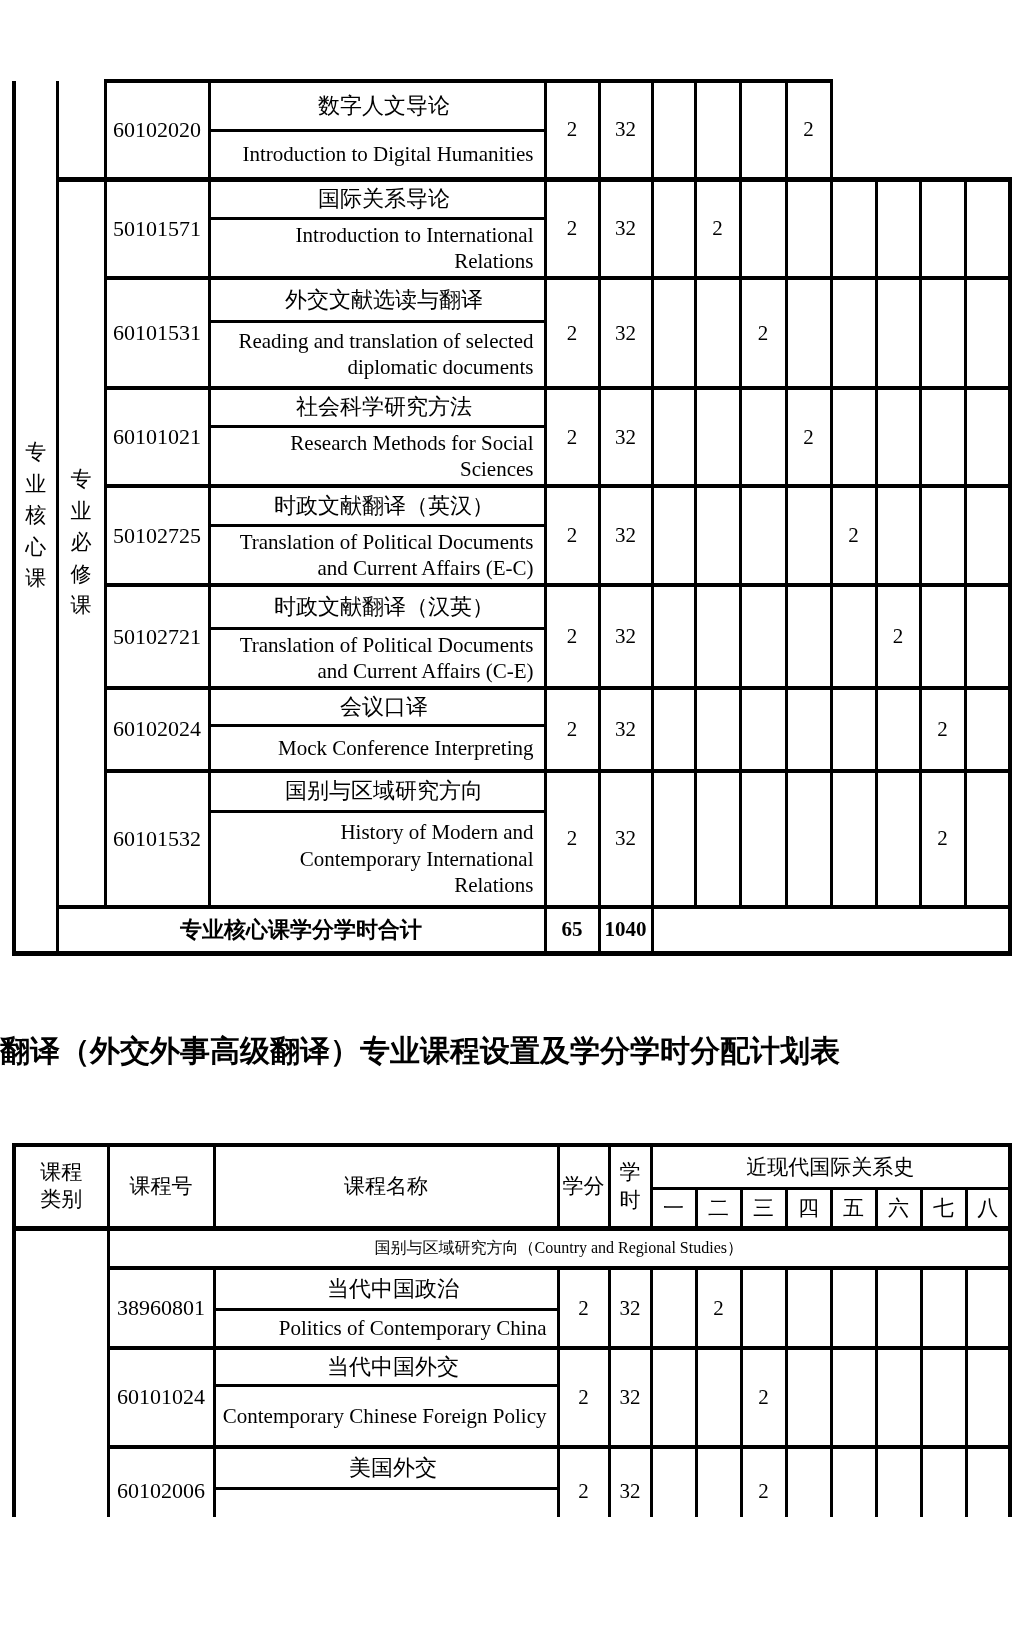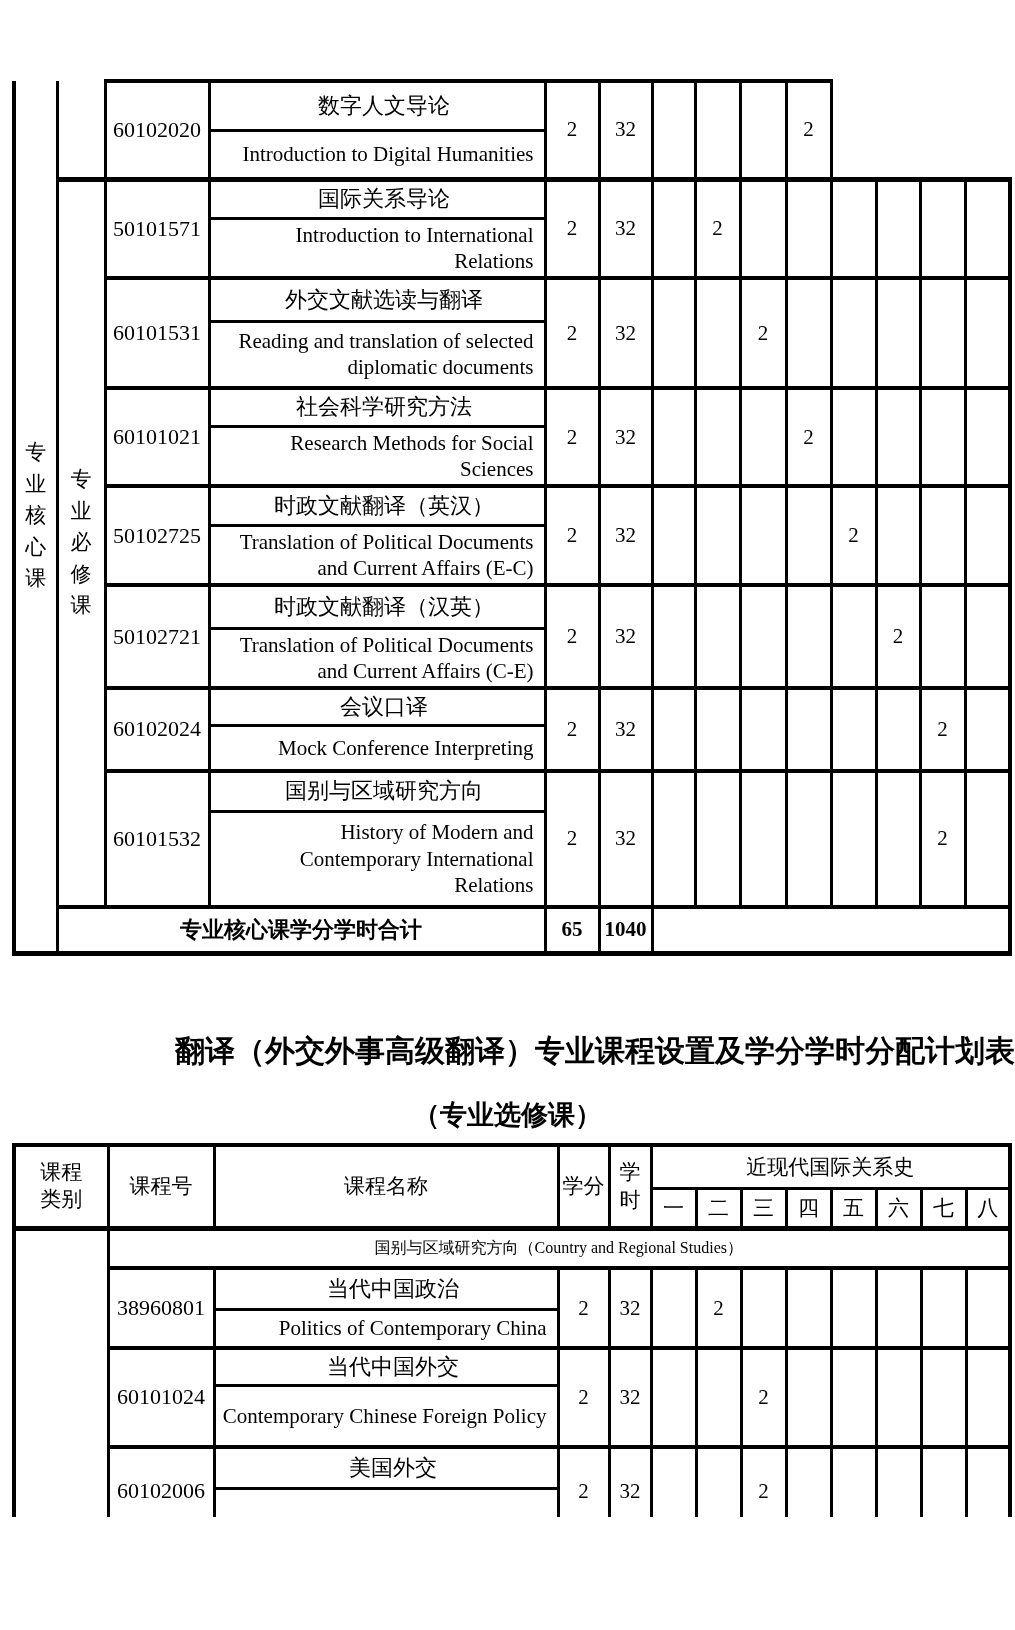--- a/index.html
+++ b/index.html
@@ -26,21 +26,21 @@
   .bt5 { border-top-width: 5px; }
   .bb5 { border-bottom-width: 5px; }
   .bl4 { border-left-width: 4px; }
   .br4 { border-right-width: 4px; }
   .btn { border-top-style: none; }
   .voidcell { border: none; border-left: 3px solid #000; background: #fff; }
   .vlabel { width: 23px; margin: 5px auto; word-break: break-all; line-height: 1.5; font-size: 21px; }
   .total-label { font-weight: bold; font-size: 22px; }
   .total-num { font-weight: bold; font-size: 21px; }
   .pre2 { white-space: pre-line; line-height: 1.3; }
-  .title1 { position: absolute; top: 1031px; left: 0; width: 100%; text-align: right;
+  .title1 { position: absolute; top: 1031px; left: 0; width: 100%; text-align: left;
             font-size: 30px; font-weight: bold; }
   .title2 { position: absolute; top: 1097px; left: 0; width: 100%; text-align: center;
             font-size: 27px; font-weight: bold; }
   .section-cell { font-size: 16px; }
 </style>
 </head>
 <body>
 
 <div class="page">
 
@@ -214,21 +214,20 @@
     <tr style="height:47px">
       <td colspan="3" class="total-label bt4 bb5">专业核心课学分学时合计</td>
       <td class="total-num bt4 bb5">65</td>
       <td class="total-num bt4 bb5">1040</td>
       <td colspan="8" class="bt4 bb5 br4"></td>
     </tr>
   </tbody>
     </table>
 
   <div class="title1">翻译（外交外事高级翻译）专业课程设置及学分学时分配计划表</div>
-  <div class="title2">（专业选修课）</div>
 
   <div id="t2clip">
   <table id="t2">
     <colgroup>
       <col style="width:94px">
           <col style="width:106px">
           <col style="width:344px">
       <col style="width:51px">
           <col style="width:42px">
       <col style="width:45px">

